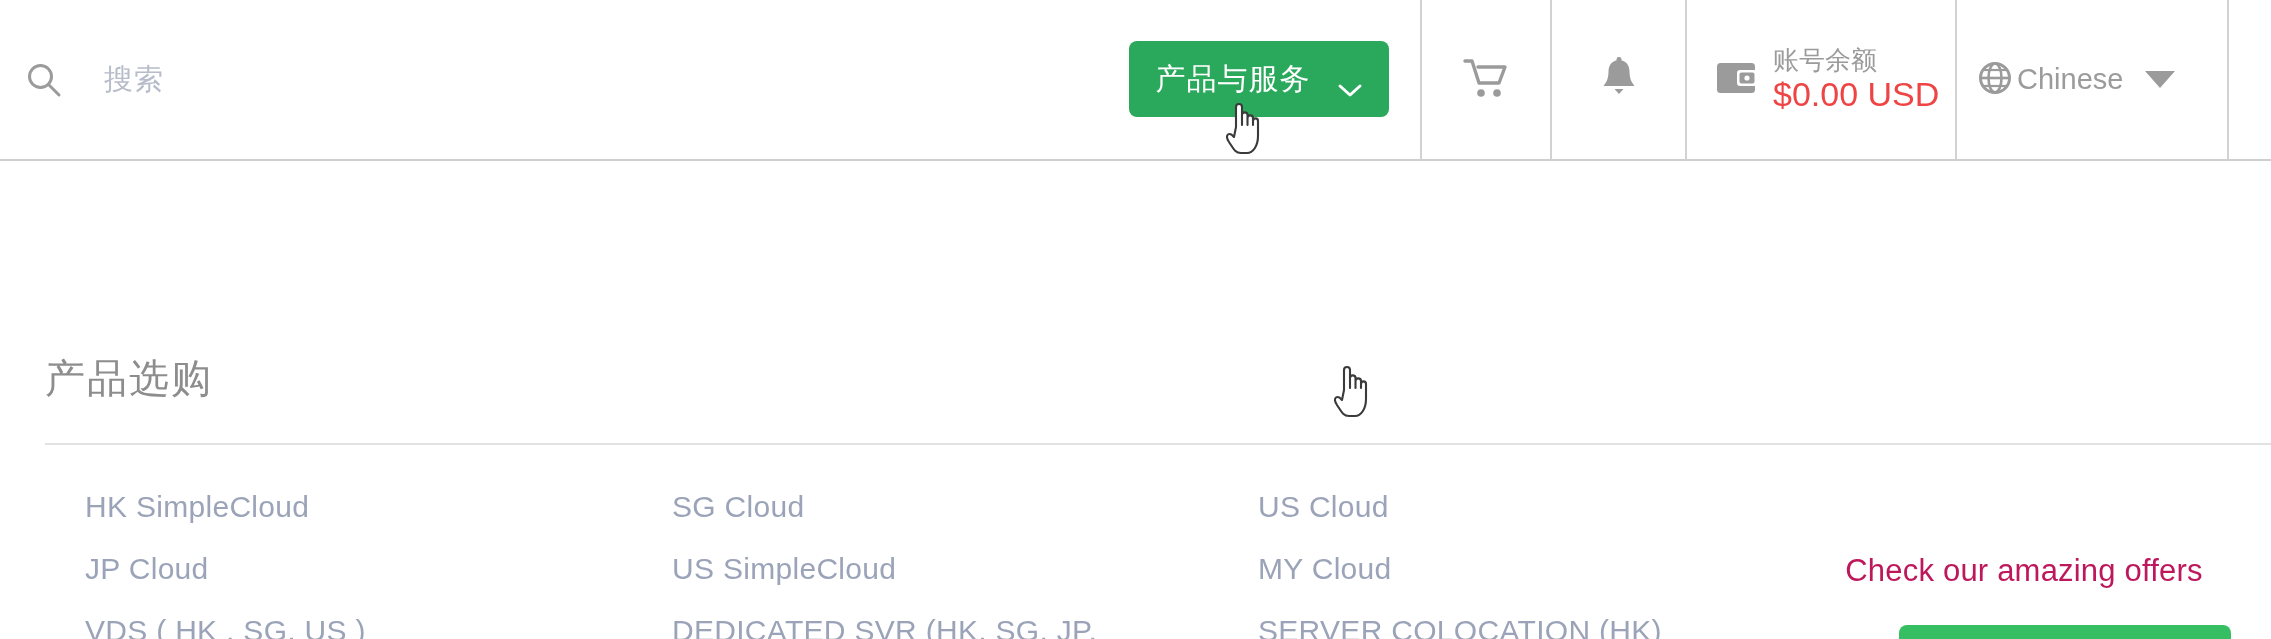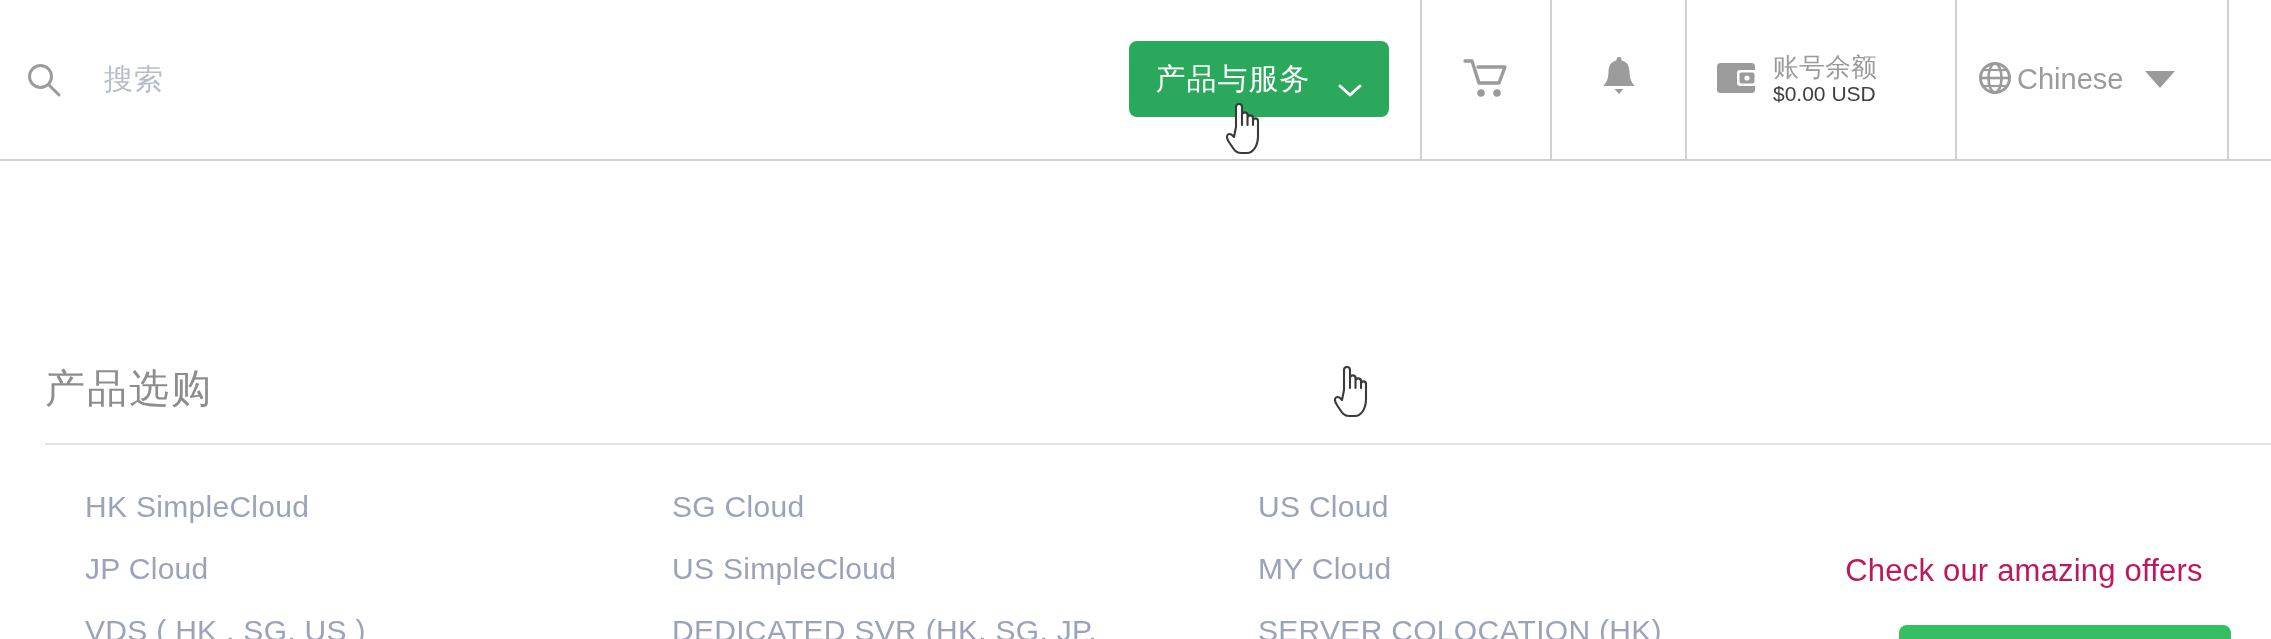--- a/index.html
+++ b/index.html
@@ -92,21 +92,21 @@
     width: 268px;
     height: 159px;
     display: flex;
     align-items: center;
     padding-left: 28px;
     gap: 16px;
     cursor: pointer;
   }
   .balance-text { display: flex; flex-direction: column; line-height: 1.12; }
   .balance-label { font-size: 26px; color: #9b9b9b; white-space: nowrap; }
-  .balance-value { font-size: 21px; color: #404040; white-space: nowrap; }
+  .balance-value { font-size: 34px; color: #ef4444; white-space: nowrap; }
 
   .lang-cell {
     position: absolute;
     left: 1957px;
     top: 0;
     width: 270px;
     height: 159px;
     display: flex;
     align-items: center;
     padding-left: 20px;
@@ -126,21 +126,21 @@
     border-top: 17px solid #9b9b9b;
     margin-left: 20px;
   }
 
   
   .panel { position: relative; width: 2271px; height: 476px; background: #fff; }
 
   .panel-title {
     position: absolute;
     left: 45px;
-    top: 200px;
+    top: 190px;
     font-size: 40px;
     color: #8d8d8d;
     letter-spacing: 2px;
     white-space: nowrap;
   }
 
   .panel-rule {
     position: absolute;
     left: 45px;
     top: 282px;

